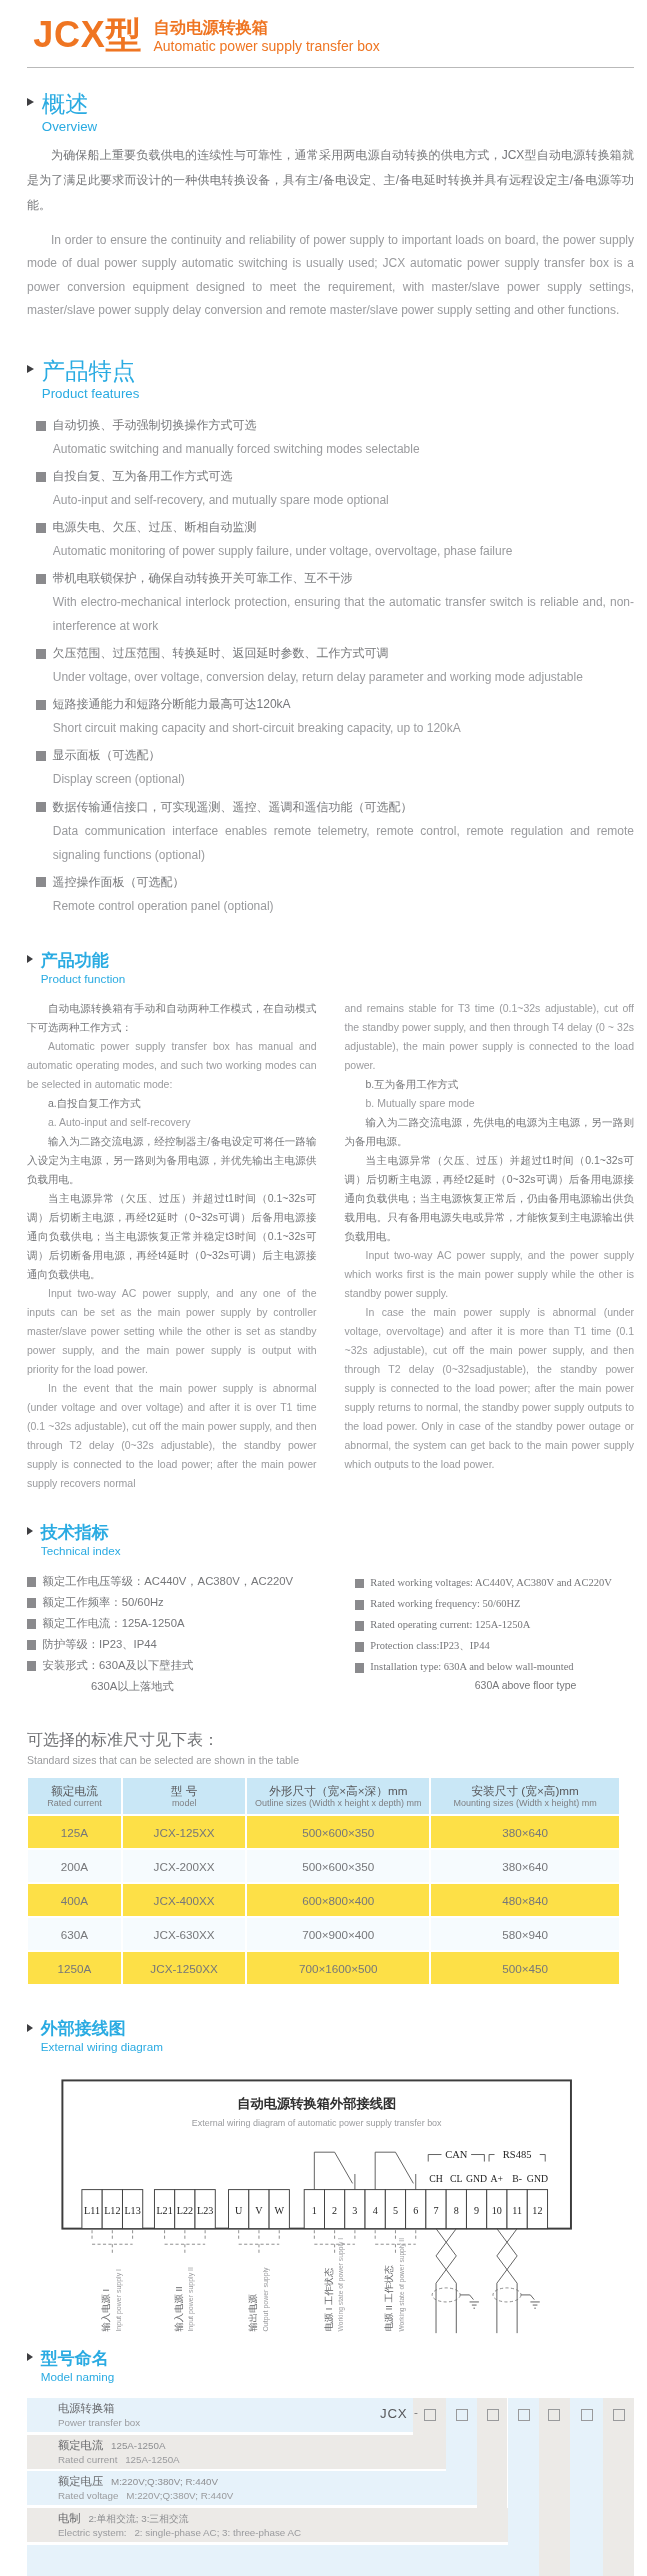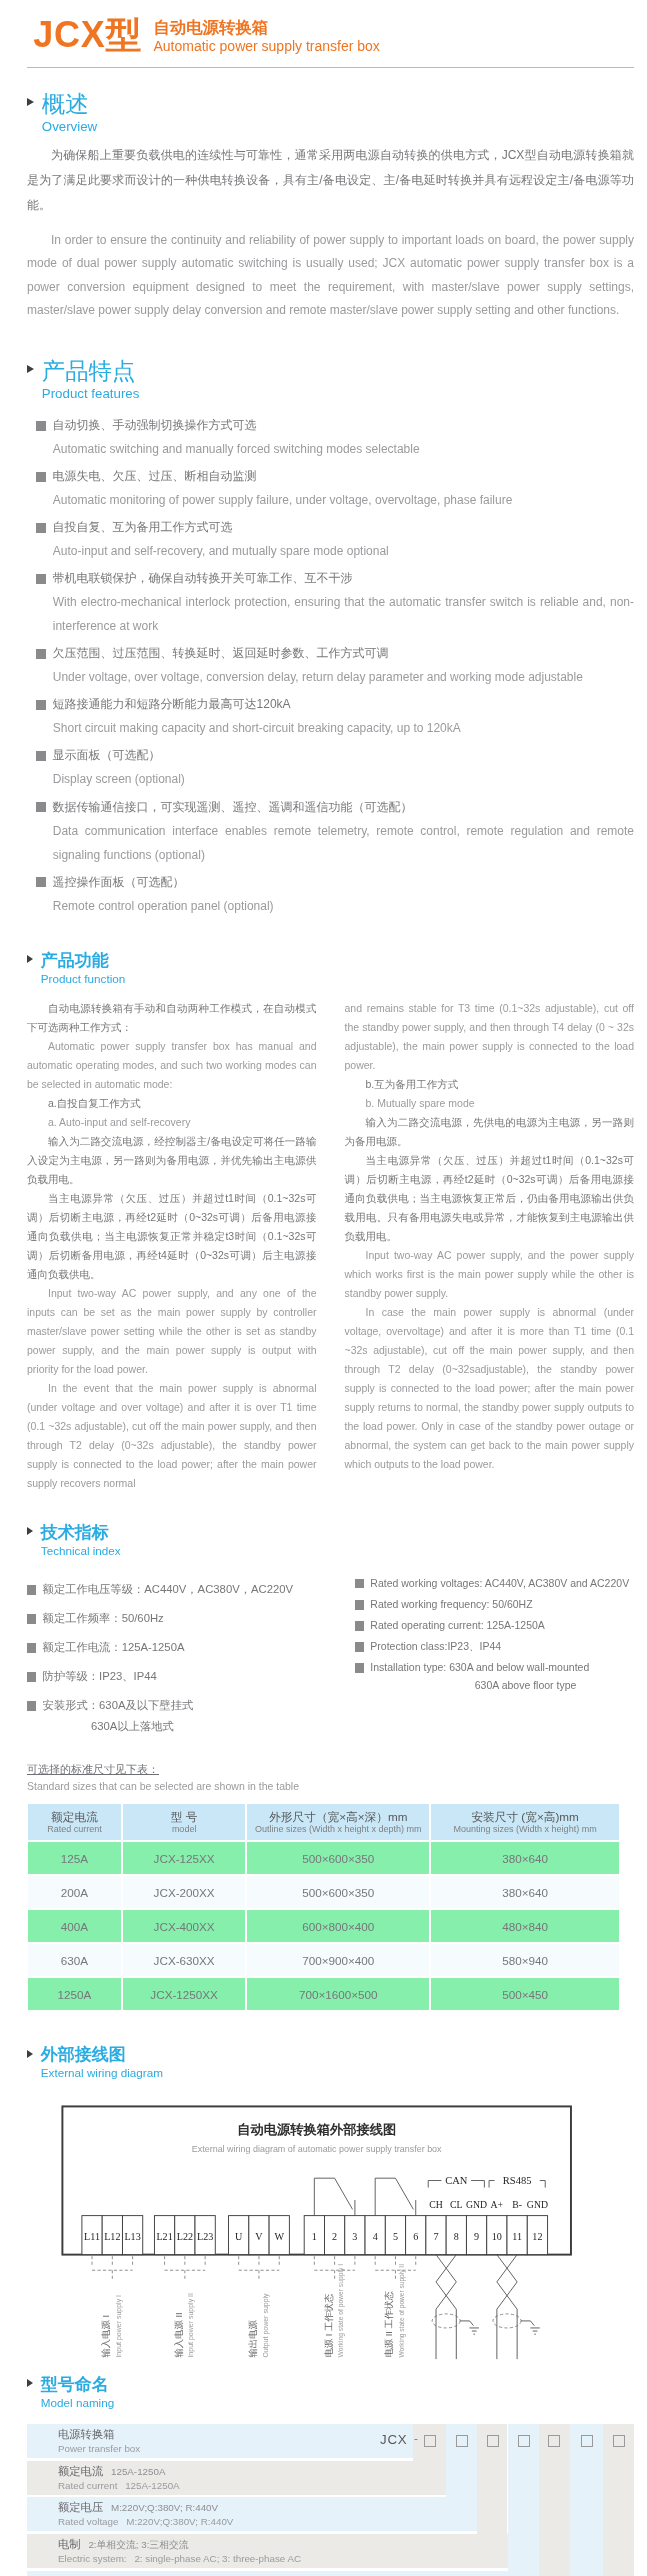--- a/index.html
+++ b/index.html
@@ -40,36 +40,36 @@
   .cols{display:flex;gap:28px;margin-top:12.5px;}
   .col{flex:1 1 0;}
   .f-cn{font-size:10.5px;line-height:19px;color:#76777a;text-align:justify;text-indent:2em;}
   .f-en{font-size:10.5px;line-height:19px;color:#9a9b9e;text-align:justify;text-indent:2em;}
   .noind{text-indent:0;}
 
   
   .tech-cols{display:flex;margin-top:12.5px;}
   .tech-left{flex:0 0 54%;}
   .tech-right{flex:1;}
-  .t-item{display:flex;align-items:baseline;font-size:11.3px;color:#76777a;line-height:21px;margin-top:8px;}
+  .t-item{display:flex;align-items:baseline;font-size:11.3px;color:#76777a;line-height:21px;margin-top:0;}
   .t-item .sq{width:9.4px;height:9.4px;}
-  .tech-right .t-item{font-size:10.5px;line-height:18px;margin-top:3.1px;}
+  .tech-right .t-item{font-size:10.5px;line-height:18px;margin-top:3.1px;font-family:Liberation Serif, serif;}
   .t-cont{font-size:11.3px;color:#76777a;line-height:21px;margin-left:64px;}
   .tech-right .t-cont{font-size:10.5px;line-height:18px;margin-left:120px;}
 
   
-  .note-cn{font-size:11px;color:#6f7073;margin-top:25px;text-decoration:underline;}
+  .note-cn{font-size:16px;color:#6f7073;margin-top:33px;}
   .note-en{font-size:10.5px;color:#9a9b9e;margin-top:3.1px;}
   table.sizes{width:593px;border-collapse:separate;border-spacing:0;margin-top:11px;}
   table.sizes th,table.sizes td{border:1.6px solid #ffffff;text-align:center;}
   table.sizes th{background:#c9e7f6;font-weight:normal;padding:4.7px 1.6px;}
   .th-cn{font-size:11.7px;color:#58595c;line-height:15px;}
   .th-en{font-size:9px;color:#808184;line-height:11.7px;}
   table.sizes td{font-size:11.7px;color:#76777a;height:30px;}
-  table.sizes tr.alt td{background:#86efac;}
+  table.sizes tr.alt td{background:#fde047;}
   table.sizes tr.lite td{background:#f6fbfe;}
 
   
   .wsvg{display:block;margin:19px 0 0 11.7px;}
   .wbox{fill:#ffffff;stroke:#3c3c3c;stroke-width:2.5;}
   .wline{stroke:#4a4a4a;stroke-width:1.1;fill:none;}
   .wdash{stroke:#6f6f6f;stroke-width:1;fill:none;stroke-dasharray:4,3;}
   .wcell{fill:#ffffff;stroke:#3c3c3c;stroke-width:1.2;}
   text{font-family:"Liberation Sans",sans-serif;}
   .wtitle-cn{font-family:"Liberation Serif",serif;font-size:17px;font-weight:bold;fill:#2e2e2e;text-anchor:middle;}
@@ -131,30 +131,30 @@
       <div class="feat-item">
         <div class="feat-cn">
             <span class="sq"></span>
             <span>自动切换、手动强制切换操作方式可选</span>
           </div>
         <div class="feat-en">Automatic switching and manually forced switching modes selectable</div>
       </div>
       <div class="feat-item">
         <div class="feat-cn">
             <span class="sq"></span>
+            <span>自投自复、互为备用工作方式可选</span>
+          </div>
+        <div class="feat-en">Auto-input and self-recovery, and mutually spare mode optional</div>
+      </div>
+      <div class="feat-item">
+        <div class="feat-cn">
+            <span class="sq"></span>
             <span>电源失电、欠压、过压、断相自动监测</span>
           </div>
         <div class="feat-en">Automatic monitoring of power supply failure, under voltage, overvoltage, phase failure</div>
-      </div>
-      <div class="feat-item">
-        <div class="feat-cn">
-            <span class="sq"></span>
-            <span>自投自复、互为备用工作方式可选</span>
-          </div>
-        <div class="feat-en">Auto-input and self-recovery, and mutually spare mode optional</div>
       </div>
       <div class="feat-item">
         <div class="feat-cn">
             <span class="sq"></span>
             <span>带机电联锁保护，确保自动转换开关可靠工作、互不干涉</span>
           </div>
         <div class="feat-en">With electro-mechanical interlock protection, ensuring that the automatic transfer switch is reliable and, non-interference at work</div>
       </div>
       <div class="feat-item">
         <div class="feat-cn">

